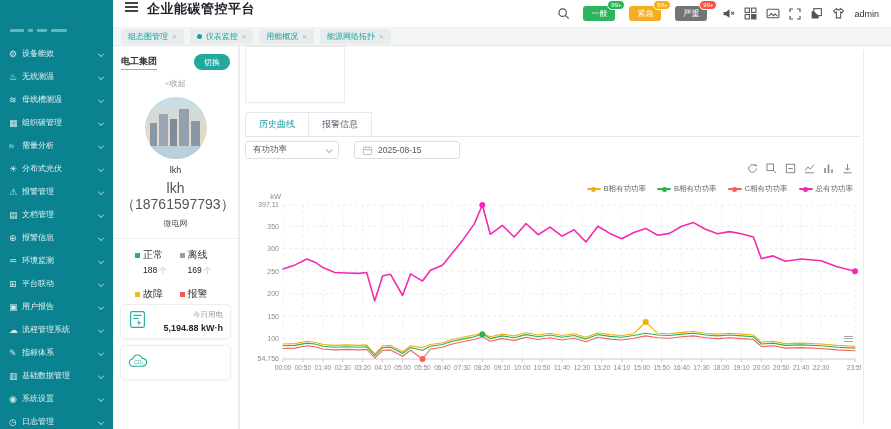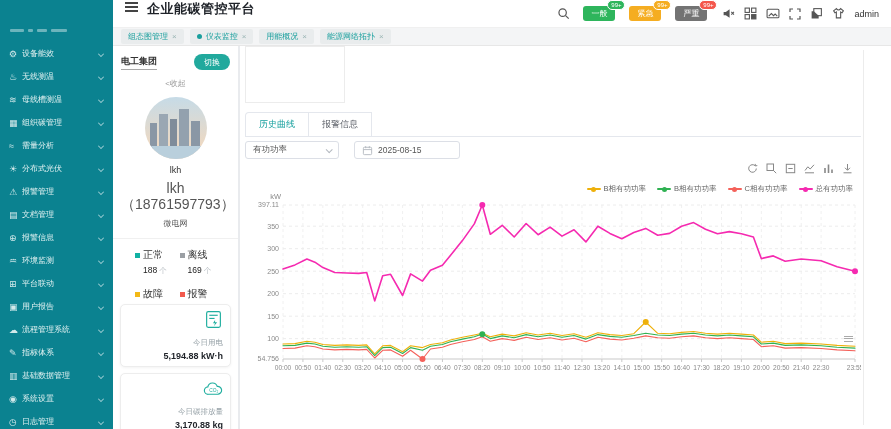--- a/index.html
+++ b/index.html
@@ -55,21 +55,21 @@
   .udetail { text-align:center; font-size:14px; color:#555; margin-top:5px; }
   .ugrid { text-align:center; font-size:8px; color:#555; margin-top:4px; }
   .org-divider { border:none; border-top:1px solid #f0f0f0; margin:9px -8px 0; }
   .stats { display:grid; grid-template-columns:1fr 1fr; row-gap:11px; padding:9px 6px 0 14px; }
   .s-label { font-size:10px; color:#333; display:flex; align-items:center; gap:3px; }
   .s-sq { width:5px; height:5px; flex:none; }
   .s-val { font-size:8.5px; color:#222; margin-top:3px; padding-left:8px; }
   .s-val em { font-style:normal; font-size:7.5px; color:#b9bfc4; margin-left:2px; }
   .cards { position:absolute; left:7px; right:7px; top:258px; display:flex; flex-direction:column; gap:6px; }
   .card { background:#fff; border:1px solid #ededed; border-radius:5px;
-    box-shadow:0 1px 3px rgba(0,0,0,.05); display:flex; align-items:flex-end; padding:5px 7px; gap:5px;flex-direction:column; }
+    box-shadow:0 1px 3px rgba(0,0,0,.05); display:flex; align-items:flex-end; padding:5px 7px; gap:5px; }
   .card-right { flex:1; text-align:right; }
   .card-label { font-size:7.5px; color:#95a0a6; }
   .card-value { font-size:9px; font-weight:bold; color:#1f2329; margin-top:3px; }
 
   
   .detail-panel { position:absolute; left:240px; top:46px; width:651px; height:383px; background:#fff; }
   .empty-box { position:absolute; left:5px; top:0; width:100px; height:57px; background:#fff;
     border:1px solid #ececec; }
   .dtabs { position:absolute; left:5px; top:66px; width:616px; display:flex;
     border-bottom:1px solid #e4e7ed; }
@@ -352,24 +352,20 @@
         <div class="card-right">
           <div class="card-label">今日用电</div>
           <div class="card-value">5,194.88 kW·h</div>
         </div>
       </div>
       <div class="card">
         <span class="card-icon"><svg width="20" height="19" viewBox="0 0 19 18" fill="none" stroke="#1fae9f" stroke-width="1.1">
             <path d="M5 14.5a3.5 3.5 0 0 1-.4-7A4.6 4.6 0 0 1 13.5 7a3.7 3.7 0 0 1 .9 7.4z"></path>
             <text x="6" y="12.5" font-size="4.6" fill="#1fae9f" stroke="none" font-family="Liberation Sans,sans-serif">CO₂</text>
           </svg></span>
-        <div class="card-right">
-          <div class="card-label">今日碳排放量</div>
-          <div class="card-value">3,170.88 kg</div>
-        </div>
       </div>
     </div>
 </section>
 
 <section class="detail-panel">
   <div class="empty-box"></div>
   <div class="dtabs" id="dtabs">
       <span class="dtab active">历史曲线</span>
       <span class="dtab">报警信息</span>
     </div>

